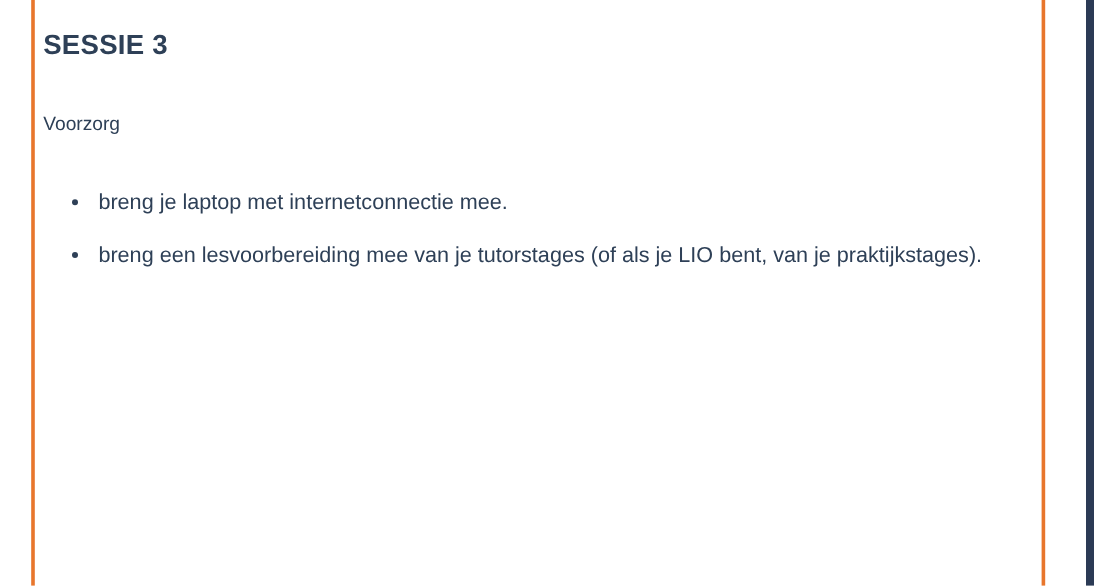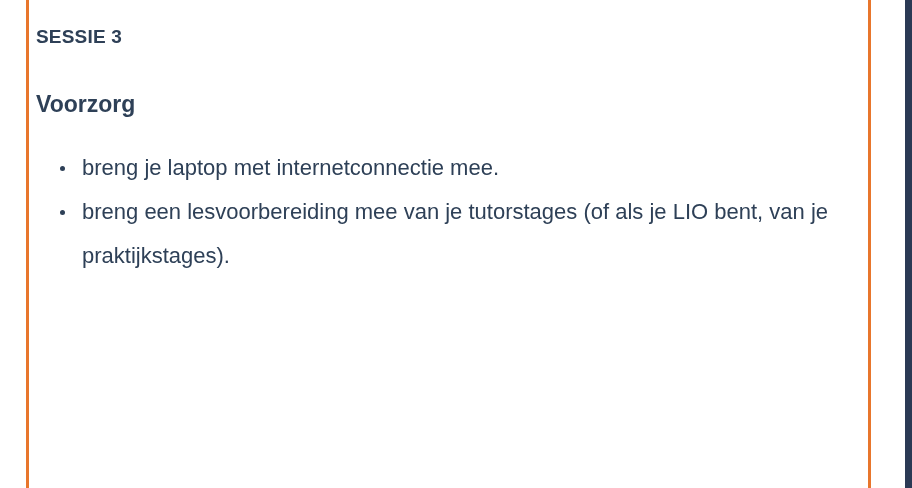--- a/index.html
+++ b/index.html
@@ -47,42 +47,42 @@
   .content {
     position: absolute;
     left: 36px;
     top: 0;
     width: 828px;
     height: 488px;
     box-sizing: border-box;
     padding-top: 22px;
   }
   .heading {
-    font-size: 19px;
+    font-size: 23px;
     font-weight: bold;
     color: #2e4057;
     letter-spacing: 0.2px;
     margin: 0 0 0 0;
     line-height: 30px;
   }
   .subheading {
-    font-size: 23px;
+    font-size: 16px;
     color: #2e4057;
-    font-weight: bold;
+    font-weight: normal;
     margin: 38px 0 0 0;
     line-height: 28px;
   }
   ul.bullets {
     list-style: none;
     margin: 28px 0 0 0;
     padding: 0;
   }
   ul.bullets li {
     position: relative;
-    font-size: 22px;
+    font-size: 18px;
     color: #2e4057;
     line-height: 44px;
     padding-left: 46px;
     margin: 0 0 0 0;
   }
   ul.bullets li .dot {
     position: absolute;
     left: 24px;
     top: 20px;
     width: 5px;

